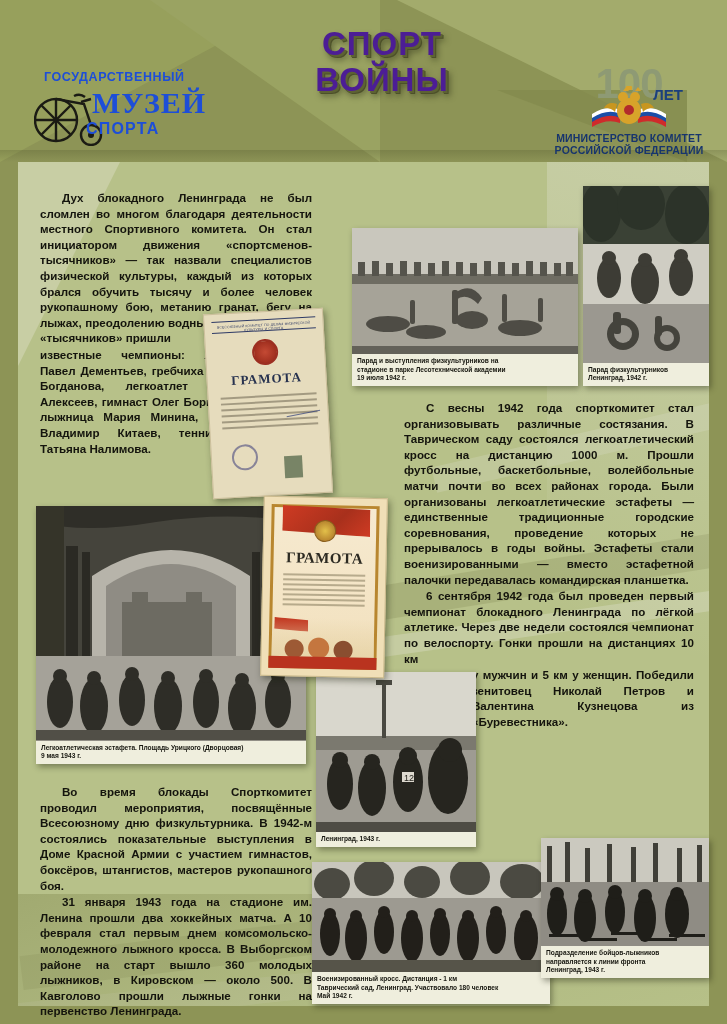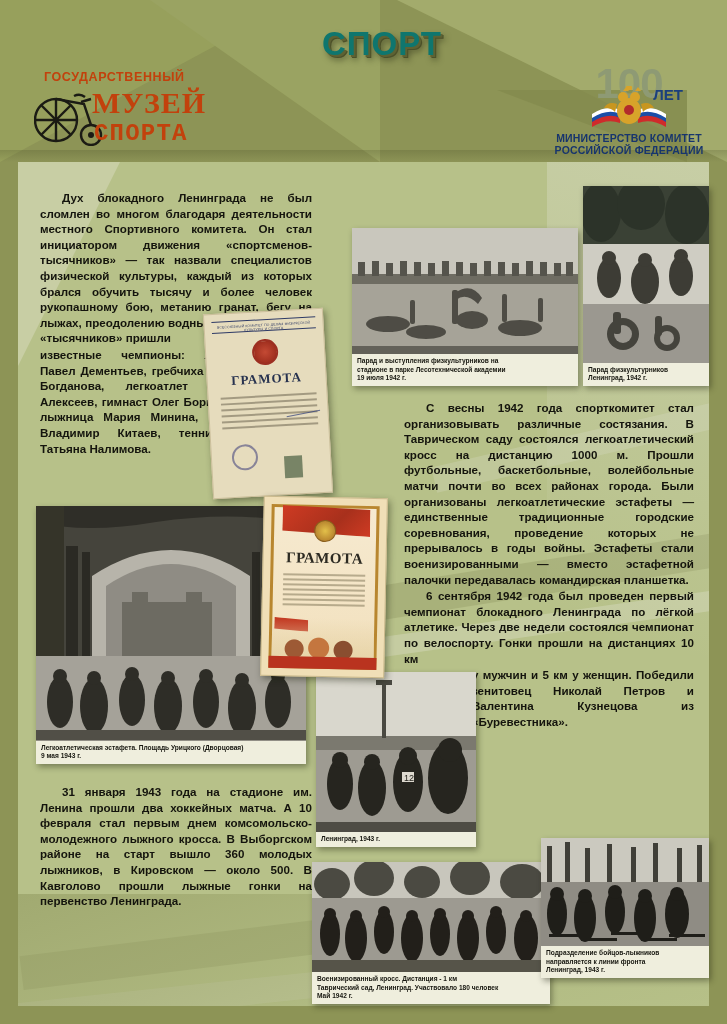--- a/index.html
+++ b/index.html
@@ -79,36 +79,36 @@
   .light-wedge {
     position:absolute;
     background: rgba(232,232,214,.35);
     pointer-events:none;
   }
 
   
   .logo-museum {
     position: absolute; left: 30px; top: 70px;
     width: 175px; height: 78px;
-    color: #c2410c;
+    color: #1d4ed8;
   }
   .logo-museum .lm-l1 {
     font-size: 12.5px; font-weight: 700; letter-spacing: .6px;
     font-family: "Liberation Sans", sans-serif;
     position:absolute; left: 14px; top: 0;
   }
   .logo-museum .lm-l2 {
     font-size: 30px; font-weight: 700; letter-spacing: 1px;
     position:absolute; left: 62px; top: 16px;
     font-family: "Liberation Serif", serif;
   }
   .logo-museum .lm-l3 {
-    font-size: 24px; font-weight: 700; letter-spacing: 1.2px;
-    position:absolute; left: 64px; top: 50px;
-    font-family: Liberation Mono, monospace;
+    font-size: 16px; font-weight: 700; letter-spacing: 1.2px;
+    position:absolute; left: 56px; top: 50px;
+    font-family: Liberation Sans, sans-serif;
   }
   .bike { position:absolute; left: 4px; top: 22px; }
 
   .logo-ministry {
     position: absolute; right: 18px; top: 62px;
     width: 160px; height: 96px;
     text-align: center;
     color: #15356e;
   }
   .lmin-100 {
@@ -131,21 +131,21 @@
 
   
   .poster-title {
     position: absolute; left: 232px; top: 26px;
     width: 300px; text-align: center;
     font-family: "Liberation Sans", sans-serif;
     font-weight: 700;
     font-size: 33px;
     line-height: 36px;
     letter-spacing: 1px;
-    color: #0f766e;
+    color: #4c1d95;
     text-shadow:
       2px 2px 0 #5d6233,
       3px 3px 0 #4c5029,
       4px 5px 6px rgba(30,33,12,.55);
   }
   .poster-title span { display:block; }
 
   
   .txt {
     position: absolute;
@@ -359,34 +359,36 @@
       <path d="M45 7 l3 -4 l3 4 z" fill="#d8a32a"></path>
       <rect x="36" y="2" width="6" height="4" rx="1" fill="#d8a32a"></rect>
       <circle cx="39" cy="26" r="5" fill="#b22b2b"></circle>
     </svg>
     <div class="lmin-t1">МИНИСТЕРСТВО КОМИТЕТ</div>
     <div class="lmin-t2">РОССИЙСКОЙ ФЕДЕРАЦИИ</div>
   </div>
 
   <div class="poster-title">
     <span>СПОРТ</span>
+    <span>ВОЙНЫ</span>
   </div>
 
   <div class="txt" id="text-left">
     <p>Дух блокадного Ленинграда не был сломлен во многом благодаря деятельности местного Спортивного комитета. Он стал инициатором движения «спортсменов-тысячников» — так назвали специалистов физической культуры, каждый из которых брался обучить тысячу и более человек рукопашному бою, метанию гранат, бегу на лыжах, преодолению водных преград. В ряды «тысячников» пришли</p>
     <p class="narrow" style="text-indent:0">известные чемпионы: лыжник Павел Дементьев, гребчиха Тамара Богданова, легкоатлет Виктор Алексеев, гимнаст Олег Бормоткин, лыжница Мария Минина, пловец Владимир Китаев, теннисистка Татьяна Налимова.</p>
   </div>
 
   <div class="txt" id="text-right">
     <p>С весны 1942 года спорткомитет стал организовывать различные состязания. В Таврическом саду состоялся легкоатлетический кросс на дистанцию 1000 м. Прошли футбольные, баскетбольные, волейбольные матчи почти во всех районах города. Были организованы легкоатлетические эстафеты — единственные традиционные городские соревнования, проведение которых не прерывалось в годы войны. Эстафеты стали военизированными — вместо эстафетной палочки передавалась командирская планшетка.</p>
     <p>6 сентября 1942 года был проведен первый чемпионат блокадного Ленинграда по лёгкой атлетике. Через две недели состоялся чемпионат по велоспорту. Гонки прошли на дистанциях 10 км</p>
     <p class="narrow" style="text-indent:0">у мужчин и 5 км у женщин. Победили зенитовец Николай Петров и Валентина Кузнецова из «Буревестника».</p>
   </div>
 
   <div class="txt" id="text-bottom">
+    <p>Во время блокады Спорткомитет проводил мероприятия, посвящённые Всесоюзному дню физкультурника. В 1942-м состоялись показательные выступления в Доме Красной Армии с участием гимнастов, боксёров, штангистов, мастеров рукопашного боя.</p>
     <p>31 января 1943 года на стадионе им. Ленина прошли два хоккейных матча. А 10 февраля стал первым днем комсомольско-молодежного лыжного кросса. В Выборгском районе на старт вышло 360 молодых лыжников, в Кировском — около 500. В Кавголово прошли лыжные гонки на первенство Ленинграда.</p>
   </div>
 
   <div class="photo" style="left:352px; top:228px; width:226px; height:158px;">
     <div class="pimg" style="background:
            linear-gradient(180deg,#d8d6cc 0%, #bdbab0 38%, #8d8b81 39%, #a7a49a 62%, #7c7a70 63%, #9b988e 100%);">
       <svg width="226" height="130" viewBox="0 0 226 130" preserveAspectRatio="none" style="position:absolute;left:0;top:0;">
         <rect x="0" y="0" width="226" height="46" fill="#c9c7bd"></rect>
         <rect x="0" y="46" width="226" height="10" fill="#6e6c62"></rect>
         <g fill="#55544c">

